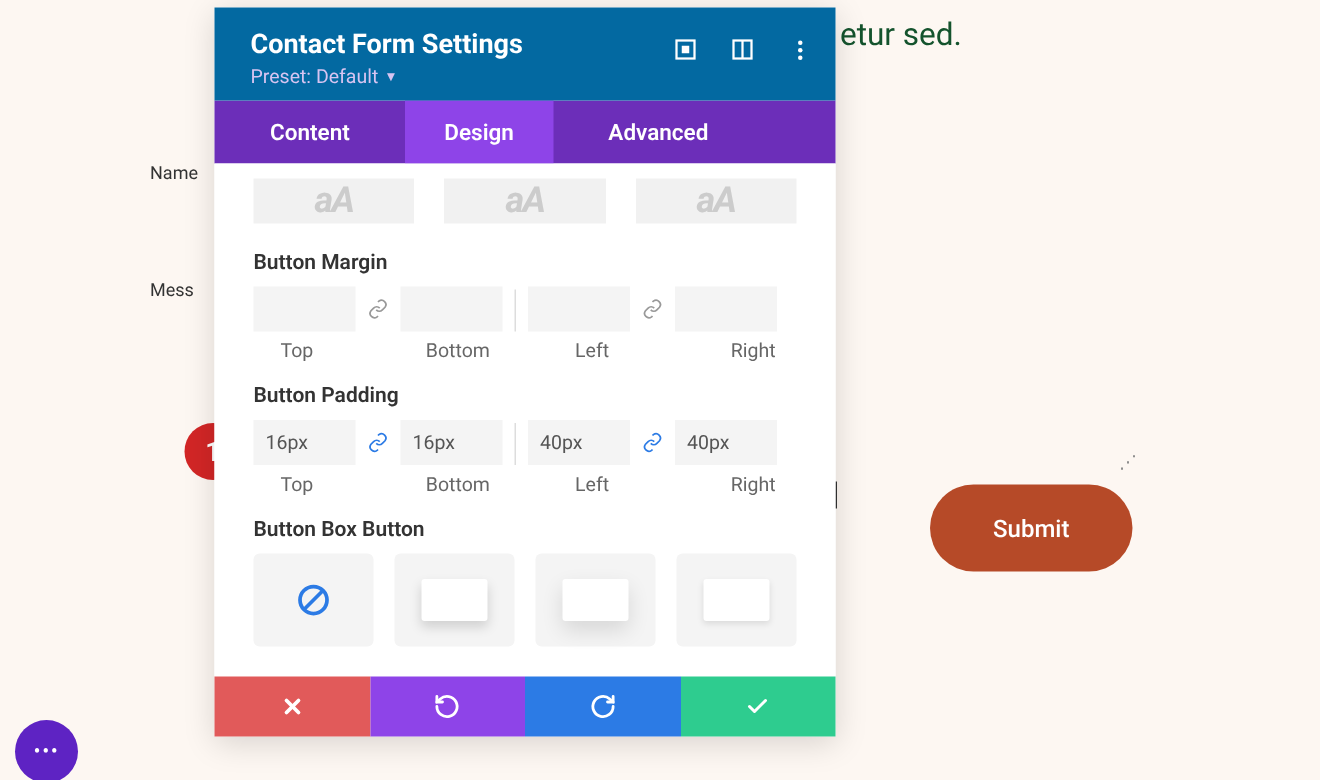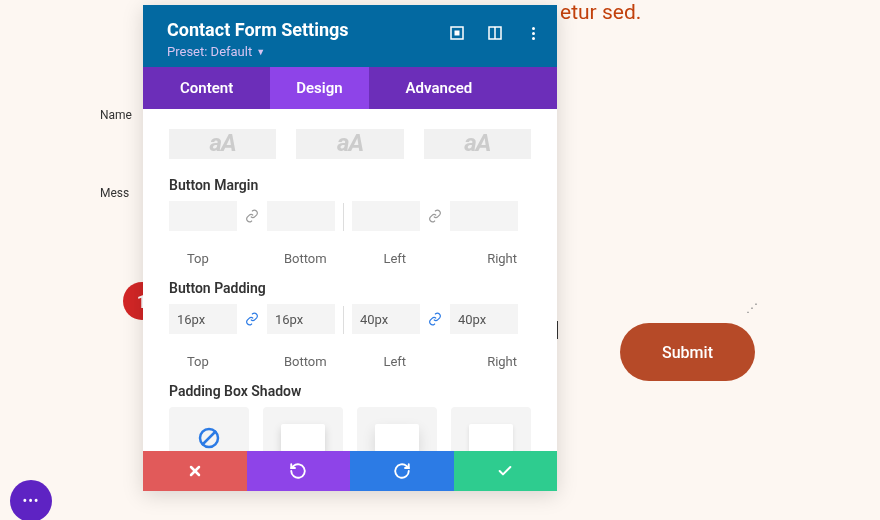--- a/index.html
+++ b/index.html
@@ -1,18 +1,18 @@
 <!DOCTYPE html>
 <html><head>
 <meta charset="utf-8">
 <style>
   * { box-sizing: border-box; margin: 0; padding: 0; font-family: -apple-system, BlinkMacSystemFont, "Segoe UI", Roboto, sans-serif; }
   body { width: 880px; height: 520px; background: #fdf7f2; position: relative; overflow: hidden; }
 
-  .bg-text { position: absolute; top: 0; left: 560px; font-size: 21px; color: #c2410c; }
+  .bg-text { position: absolute; top: 12px; left: 560px; font-size: 21px; color: #14532d; }
   .bg-label { position: absolute; left: 100px; font-size: 12px; color: #333; }
   .bg-label.name { top: 108px; }
   .bg-label.msg { top: 186px; }
 
   .resize-handle { position: absolute; left: 746px; top: 301px; font-size: 12px; color: #888; }
 
   .submit-btn { position: absolute; left: 620px; top: 323px; width: 135px; height: 58px; background: #b64a28; border-radius: 30px; display: flex; align-items: center; justify-content: center; color: #fff; font-size: 16px; font-weight: 500; cursor: pointer; }
 
   .dark-edge { position: absolute; left: 550px; top: 321px; width: 8px; height: 18px; background: #333; }
 
@@ -29,36 +29,36 @@
   .header-icons { position: absolute; right: 16px; top: 20px; display: flex; gap: 22px; align-items: center; }
   .hicon { width: 16px; height: 16px; cursor: pointer; display: flex; align-items: center; justify-content: center; }
   .hicon svg { stroke: #fff; fill: none; }
   .kebab { color: #fff; font-size: 16px; line-height: 6px; display:flex; flex-direction:column; gap:2px;}
   .kebab span{width:3px;height:3px;background:#fff;border-radius:50%;}
 
   .tabs { background: #6c2eb9; display: flex; }
   .tab { flex: 0 0 auto; padding: 12px 26px; color: #fff; font-size: 15px; font-weight: 600; cursor: pointer; margin-left: 11px; }
   .tab.active { background: #8e44e8; }
 
-  .panel-body { padding: 20px 26px 6px 26px; height: 342px; overflow: hidden; background: #fff; }
+  .panel-body { padding: 10px 26px 6px 26px; height: 342px; overflow: hidden; background: #fff; }
 
   .font-row { display: flex; gap: 20px; margin-bottom: 18px; }
   .font-box { width: 110px; height: 30px; background: #f1f1f1; display:flex; align-items:flex-end; justify-content:center; padding-bottom:2px;}
   .font-box .aA { color:#ccc; font-weight:700; font-size:24px; font-style:italic; letter-spacing:-1px;}
 
   .section-title { font-size: 14px; font-weight: 600; color: #333; margin: 10px 0 8px; }
 
   .quad-row { display: flex; gap: 4px; align-items: flex-start; }
   .pair { display: flex; align-items: center; gap: 0; }
   .inp { width: 68px; height: 30px; background: #f4f4f4; border: none; font-size: 13px; padding: 0 8px; color: #555; outline: none; }
   .link-icon { width: 30px; height: 30px; display: flex; align-items: center; justify-content: center; background: transparent; cursor:pointer;}
   .link-icon svg { width: 14px; height: 14px; }
   .divider-v { width: 1px; height: 28px; background: #ddd; margin: 2px 4px 0; }
 
-  .quad-labels { display: flex; gap: 12px; margin-top: 20px; margin-bottom: 14px;}
+  .quad-labels { display: flex; gap: 12px; margin-top: 6px; margin-bottom: 14px;}
   .qlab { width: 68px; text-align: center; font-size: 13px; color: #666; }
   .qlab-spacer-link { width: 30px; }
   .qlab-spacer-div { width: 9px; }
 
   .shadow-row { display:flex; gap:14px; margin-top:8px;}
   .shadow-box { width:80px; height:62px; background:#f4f4f4; border-radius:4px; display:flex; align-items:center; justify-content:center; cursor:pointer;}
   .shadow-none svg{ width:24px; height:24px;}
   .shadow-inner { width:44px; height:28px; background:#fff; border-radius:2px;}
   .sh1 .shadow-inner{ box-shadow: 0 4px 8px rgba(0,0,0,0.15);}
   .sh2 .shadow-inner{ box-shadow: 0 6px 14px rgba(0,0,0,0.12);}
@@ -191,21 +191,21 @@
     <div class="quad-labels">
       <div class="qlab">Top</div>
       <div class="qlab-spacer-link"></div>
       <div class="qlab">Bottom</div>
       <div class="qlab-spacer-div"></div>
       <div class="qlab">Left</div>
       <div class="qlab-spacer-link"></div>
       <div class="qlab">Right</div>
     </div>
 
-    <div class="section-title">Padding Box Shadow</div>
+    <div class="section-title">Button Box Button</div>
     <div class="shadow-row">
       <div class="shadow-box shadow-none">
         <svg viewBox="0 0 24 24" fill="none" stroke="#2c7be5" stroke-width="2.5">
             <circle cx="12" cy="12" r="9"></circle>
             <line x1="5" y1="19" x2="19" y2="5"></line>
           </svg>
       </div>
       <div class="shadow-box sh1">
           <div class="shadow-inner"></div>
         </div>

